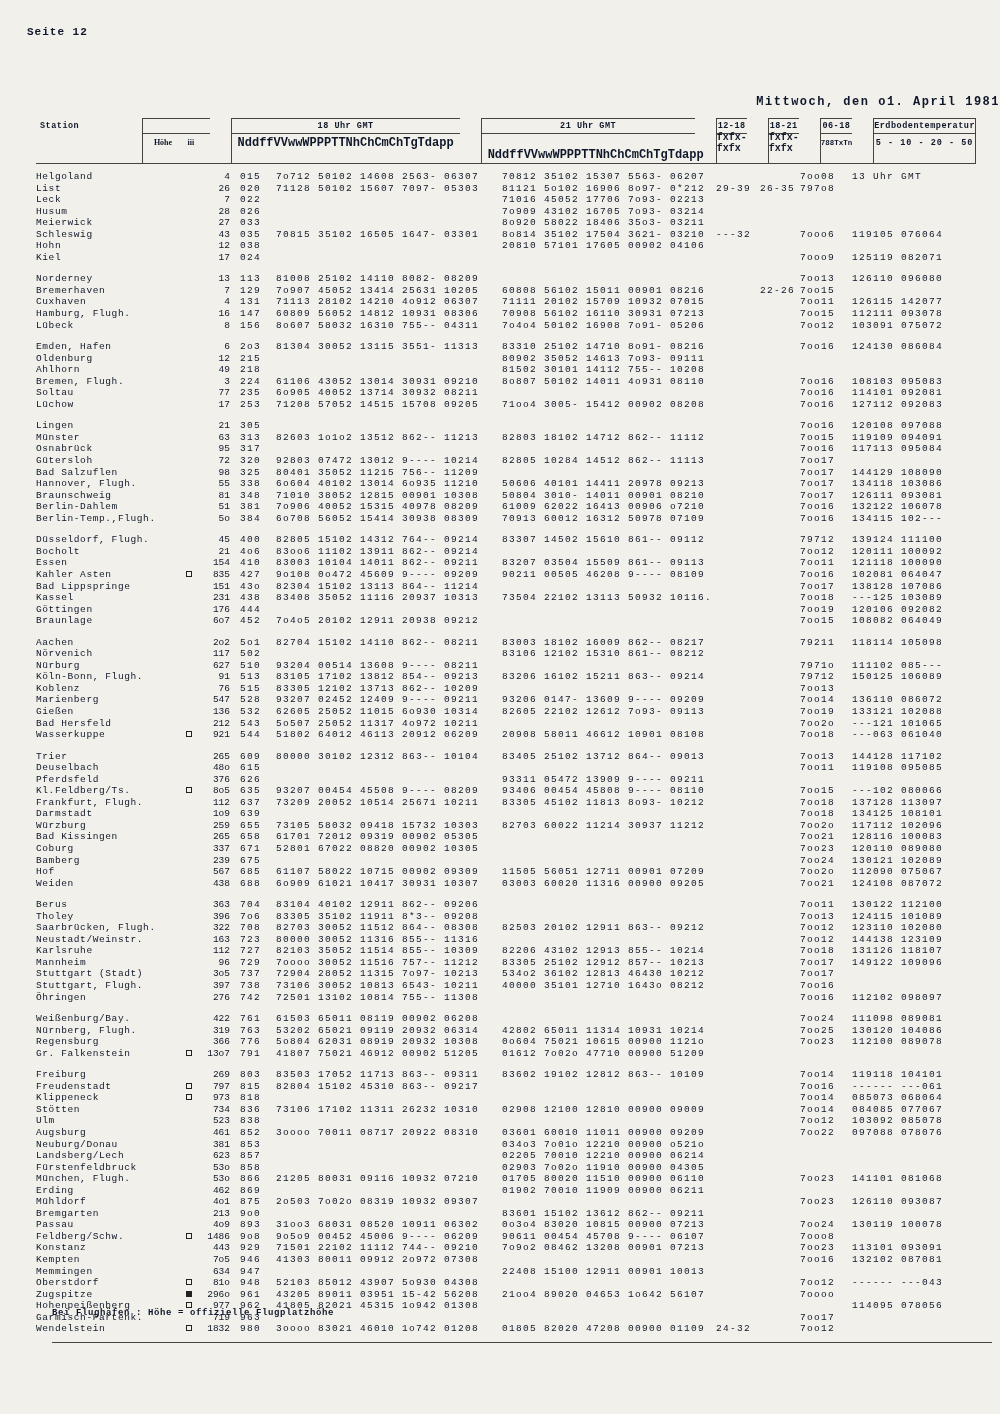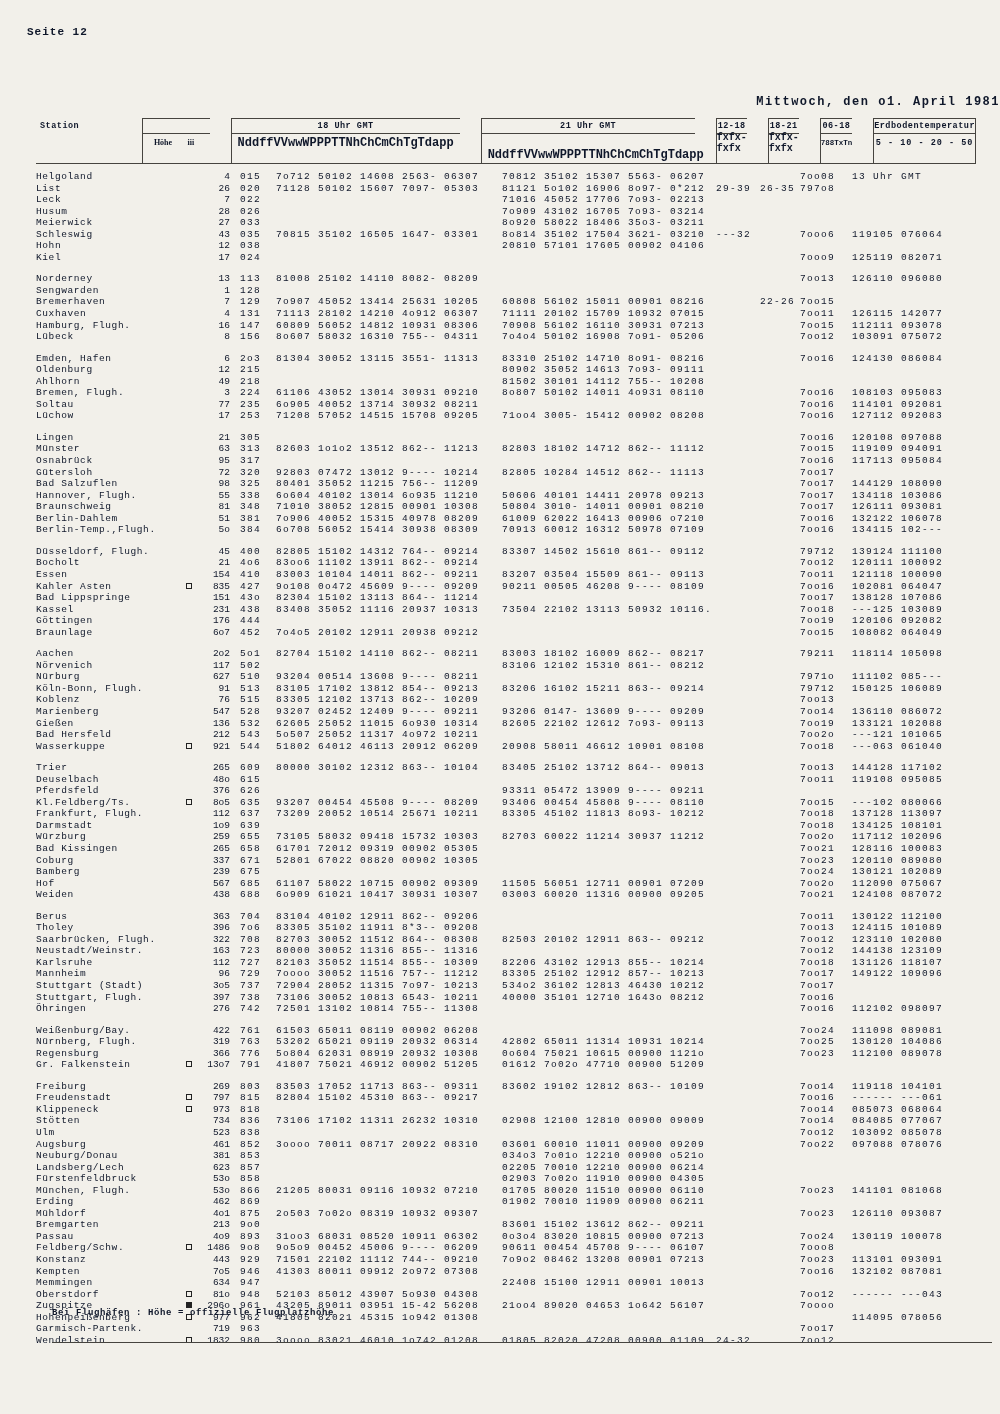--- a/index.html
+++ b/index.html
@@ -120,21 +120,20 @@
         <div class="trow"><span class="c c-name">Helgoland</span><span class="c c-flag"></span><span class="c c-hoehe">4</span><span class="c c-iii code">015</span><span class="c c-g18 code">7o712 50102 14608 2563- 06307</span><span class="c c-g21 code">70812 35102 15307 5563- 06207</span><span class="c c-w1 code"></span><span class="c c-w2 code"></span><span class="c c-788 code">7oo08</span><span class="c c-erd code">13 Uhr GMT</span></div>
         <div class="trow"><span class="c c-name">List</span><span class="c c-flag"></span><span class="c c-hoehe">26</span><span class="c c-iii code">020</span><span class="c c-g18 code">71128 50102 15607 7097- 05303</span><span class="c c-g21 code">81121 5o102 16906 8o97- 0*212</span><span class="c c-w1 code">29-39</span><span class="c c-w2 code">26-35</span><span class="c c-788 code">797o8</span><span class="c c-erd code"></span></div>
         <div class="trow"><span class="c c-name">Leck</span><span class="c c-flag"></span><span class="c c-hoehe">7</span><span class="c c-iii code">022</span><span class="c c-g18 code"></span><span class="c c-g21 code">71016 45052 17706 7o93- 02213</span><span class="c c-w1 code"></span><span class="c c-w2 code"></span><span class="c c-788 code"></span><span class="c c-erd code"></span></div>
         <div class="trow"><span class="c c-name">Husum</span><span class="c c-flag"></span><span class="c c-hoehe">28</span><span class="c c-iii code">026</span><span class="c c-g18 code"></span><span class="c c-g21 code">7o909 43102 16705 7o93- 03214</span><span class="c c-w1 code"></span><span class="c c-w2 code"></span><span class="c c-788 code"></span><span class="c c-erd code"></span></div>
         <div class="trow"><span class="c c-name">Meierwick</span><span class="c c-flag"></span><span class="c c-hoehe">27</span><span class="c c-iii code">033</span><span class="c c-g18 code"></span><span class="c c-g21 code">8o920 58022 18406 35o3- 03211</span><span class="c c-w1 code"></span><span class="c c-w2 code"></span><span class="c c-788 code"></span><span class="c c-erd code"></span></div>
         <div class="trow"><span class="c c-name">Schleswig</span><span class="c c-flag"></span><span class="c c-hoehe">43</span><span class="c c-iii code">035</span><span class="c c-g18 code">70815 35102 16505 1647- 03301</span><span class="c c-g21 code">8o814 35102 17504 3621- 03210</span><span class="c c-w1 code">---32</span><span class="c c-w2 code"></span><span class="c c-788 code">7ooo6</span><span class="c c-erd code">119105 076064</span></div>
         <div class="trow"><span class="c c-name">Hohn</span><span class="c c-flag"></span><span class="c c-hoehe">12</span><span class="c c-iii code">038</span><span class="c c-g18 code"></span><span class="c c-g21 code">20810 57101 17605 00902 04106</span><span class="c c-w1 code"></span><span class="c c-w2 code"></span><span class="c c-788 code"></span><span class="c c-erd code"></span></div>
         <div class="trow"><span class="c c-name">Kiel</span><span class="c c-flag"></span><span class="c c-hoehe">17</span><span class="c c-iii code">024</span><span class="c c-g18 code"></span><span class="c c-g21 code"></span><span class="c c-w1 code"></span><span class="c c-w2 code"></span><span class="c c-788 code">7ooo9</span><span class="c c-erd code">125119 082071</span></div>
         <div class="gsep"></div>
         <div class="trow"><span class="c c-name">Norderney</span><span class="c c-flag"></span><span class="c c-hoehe">13</span><span class="c c-iii code">113</span><span class="c c-g18 code">81008 25102 14110 8082- 08209</span><span class="c c-g21 code"></span><span class="c c-w1 code"></span><span class="c c-w2 code"></span><span class="c c-788 code">7oo13</span><span class="c c-erd code">126110 096080</span></div>
-        <div class="trow"><span class="c c-name">Sengwarden</span><span class="c c-flag"></span><span class="c c-hoehe">1</span><span class="c c-iii code">128</span><span class="c c-g18 code"></span><span class="c c-g21 code"></span><span class="c c-w1 code"></span><span class="c c-w2 code"></span><span class="c c-788 code"></span><span class="c c-erd code"></span></div>
         <div class="trow"><span class="c c-name">Bremerhaven</span><span class="c c-flag"></span><span class="c c-hoehe">7</span><span class="c c-iii code">129</span><span class="c c-g18 code">7o907 45052 13414 25631 10205</span><span class="c c-g21 code">60808 56102 15011 00901 08216</span><span class="c c-w1 code"></span><span class="c c-w2 code">22-26</span><span class="c c-788 code">7oo15</span><span class="c c-erd code"></span></div>
         <div class="trow"><span class="c c-name">Cuxhaven</span><span class="c c-flag"></span><span class="c c-hoehe">4</span><span class="c c-iii code">131</span><span class="c c-g18 code">71113 28102 14210 4o912 06307</span><span class="c c-g21 code">71111 20102 15709 10932 07015</span><span class="c c-w1 code"></span><span class="c c-w2 code"></span><span class="c c-788 code">7oo11</span><span class="c c-erd code">126115 142077</span></div>
         <div class="trow"><span class="c c-name">Hamburg, Flugh.</span><span class="c c-flag"></span><span class="c c-hoehe">16</span><span class="c c-iii code">147</span><span class="c c-g18 code">60809 56052 14812 10931 08306</span><span class="c c-g21 code">70908 56102 16110 30931 07213</span><span class="c c-w1 code"></span><span class="c c-w2 code"></span><span class="c c-788 code">7oo15</span><span class="c c-erd code">112111 093078</span></div>
         <div class="trow"><span class="c c-name">Lübeck</span><span class="c c-flag"></span><span class="c c-hoehe">8</span><span class="c c-iii code">156</span><span class="c c-g18 code">8o607 58032 16310 755-- 04311</span><span class="c c-g21 code">7o4o4 50102 16908 7o91- 05206</span><span class="c c-w1 code"></span><span class="c c-w2 code"></span><span class="c c-788 code">7oo12</span><span class="c c-erd code">103091 075072</span></div>
         <div class="gsep"></div>
         <div class="trow"><span class="c c-name">Emden, Hafen</span><span class="c c-flag"></span><span class="c c-hoehe">6</span><span class="c c-iii code">2o3</span><span class="c c-g18 code">81304 30052 13115 3551- 11313</span><span class="c c-g21 code">83310 25102 14710 8o91- 08216</span><span class="c c-w1 code"></span><span class="c c-w2 code"></span><span class="c c-788 code">7oo16</span><span class="c c-erd code">124130 086084</span></div>
         <div class="trow"><span class="c c-name">Oldenburg</span><span class="c c-flag"></span><span class="c c-hoehe">12</span><span class="c c-iii code">215</span><span class="c c-g18 code"></span><span class="c c-g21 code">80902 35052 14613 7o93- 09111</span><span class="c c-w1 code"></span><span class="c c-w2 code"></span><span class="c c-788 code"></span><span class="c c-erd code"></span></div>
         <div class="trow"><span class="c c-name">Ahlhorn</span><span class="c c-flag"></span><span class="c c-hoehe">49</span><span class="c c-iii code">218</span><span class="c c-g18 code"></span><span class="c c-g21 code">81502 30101 14112 755-- 10208</span><span class="c c-w1 code"></span><span class="c c-w2 code"></span><span class="c c-788 code"></span><span class="c c-erd code"></span></div>
         <div class="trow"><span class="c c-name">Bremen, Flugh.</span><span class="c c-flag"></span><span class="c c-hoehe">3</span><span class="c c-iii code">224</span><span class="c c-g18 code">61106 43052 13014 30931 09210</span><span class="c c-g21 code">8o807 50102 14011 4o931 08110</span><span class="c c-w1 code"></span><span class="c c-w2 code"></span><span class="c c-788 code">7oo16</span><span class="c c-erd code">108103 095083</span></div>
         <div class="trow"><span class="c c-name">Soltau</span><span class="c c-flag"></span><span class="c c-hoehe">77</span><span class="c c-iii code">235</span><span class="c c-g18 code">6o905 40052 13714 30932 08211</span><span class="c c-g21 code"></span><span class="c c-w1 code"></span><span class="c c-w2 code"></span><span class="c c-788 code">7oo16</span><span class="c c-erd code">114101 092081</span></div>

